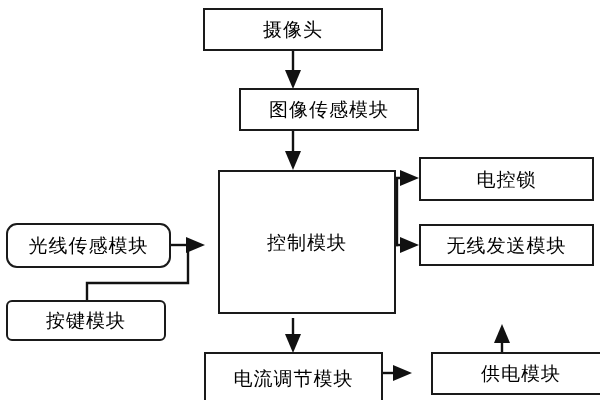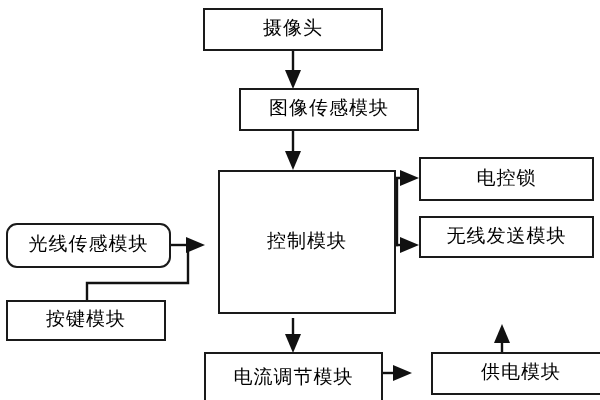--- a/index.html
+++ b/index.html
@@ -6,21 +6,21 @@
     margin: 0;
     padding: 0;
     background: #ffffff;
   }
   #canvas {
     position: relative;
     width: 600px;
     height: 400px;
     background: #ffffff;
     overflow: hidden;
-    font-family: Liberation Mono, monospace;
+    font-family: Liberation Serif, serif;
   }
   .node {
     position: absolute;
     box-sizing: border-box;
     border: 2px solid #1a1a1a;
     background: #ffffff;
     display: flex;
     align-items: center;
     justify-content: center;
     color: #000000;
@@ -30,23 +30,23 @@
   }
   .node-label {
     display: block;
     font-size: 19px;
     color: #000000;
   }
   #camera        { left: 203px; top: 8px;   width: 180px; height: 43px; }
   #image-sensor  { left: 203px; top: 88px;  width: 180px; height: 43px; margin-left: 36px; }
   #controller    { left: 218px; top: 170px; width: 178px; height: 144px; }
   #light-sensor  { left: 6px;   top: 223px; width: 165px; height: 45px; border-radius: 11px; }
-  #key-module    { left: 6px;   top: 300px; width: 160px; height: 41px; }
+  #key-module    { left: 6px;   top: 300px; width: 160px; height: 41px; border-radius: 6px; }
   #elec-lock     { left: 419px; top: 157px; width: 175px; height: 44px; }
-  #wireless      { left: 419px; top: 216px; width: 175px; height: 42px; }
+  #wireless      { left: 419px; top: 224px; width: 175px; height: 42px; }
   #lighting      { left: 437px; top: 283px; width: 150px; height: 41px; }
   #power-supply  { left: 412px; top: 352px; width: 180px; height: 43px; margin-left: 19px; }
   #current-reg   { left: 204px; top: 352px; width: 179px; height: 52px; }
 
   #controller .node-label { font-size: 19px; }
 
   .edge-svg {
     position: absolute;
     left: 0;
     top: 0;

